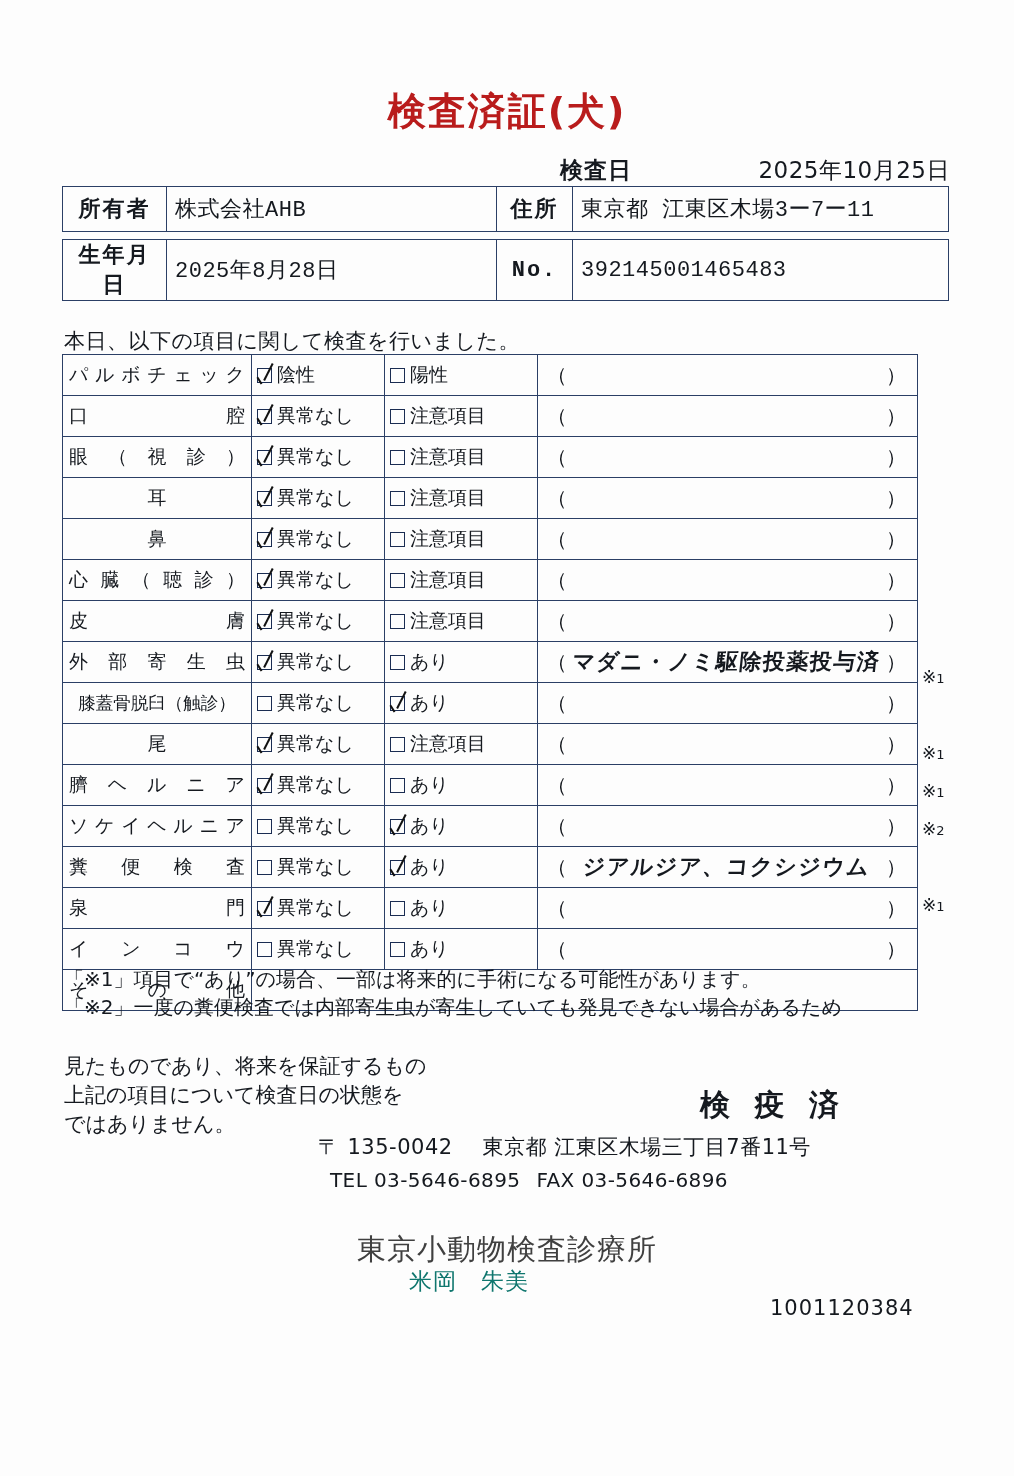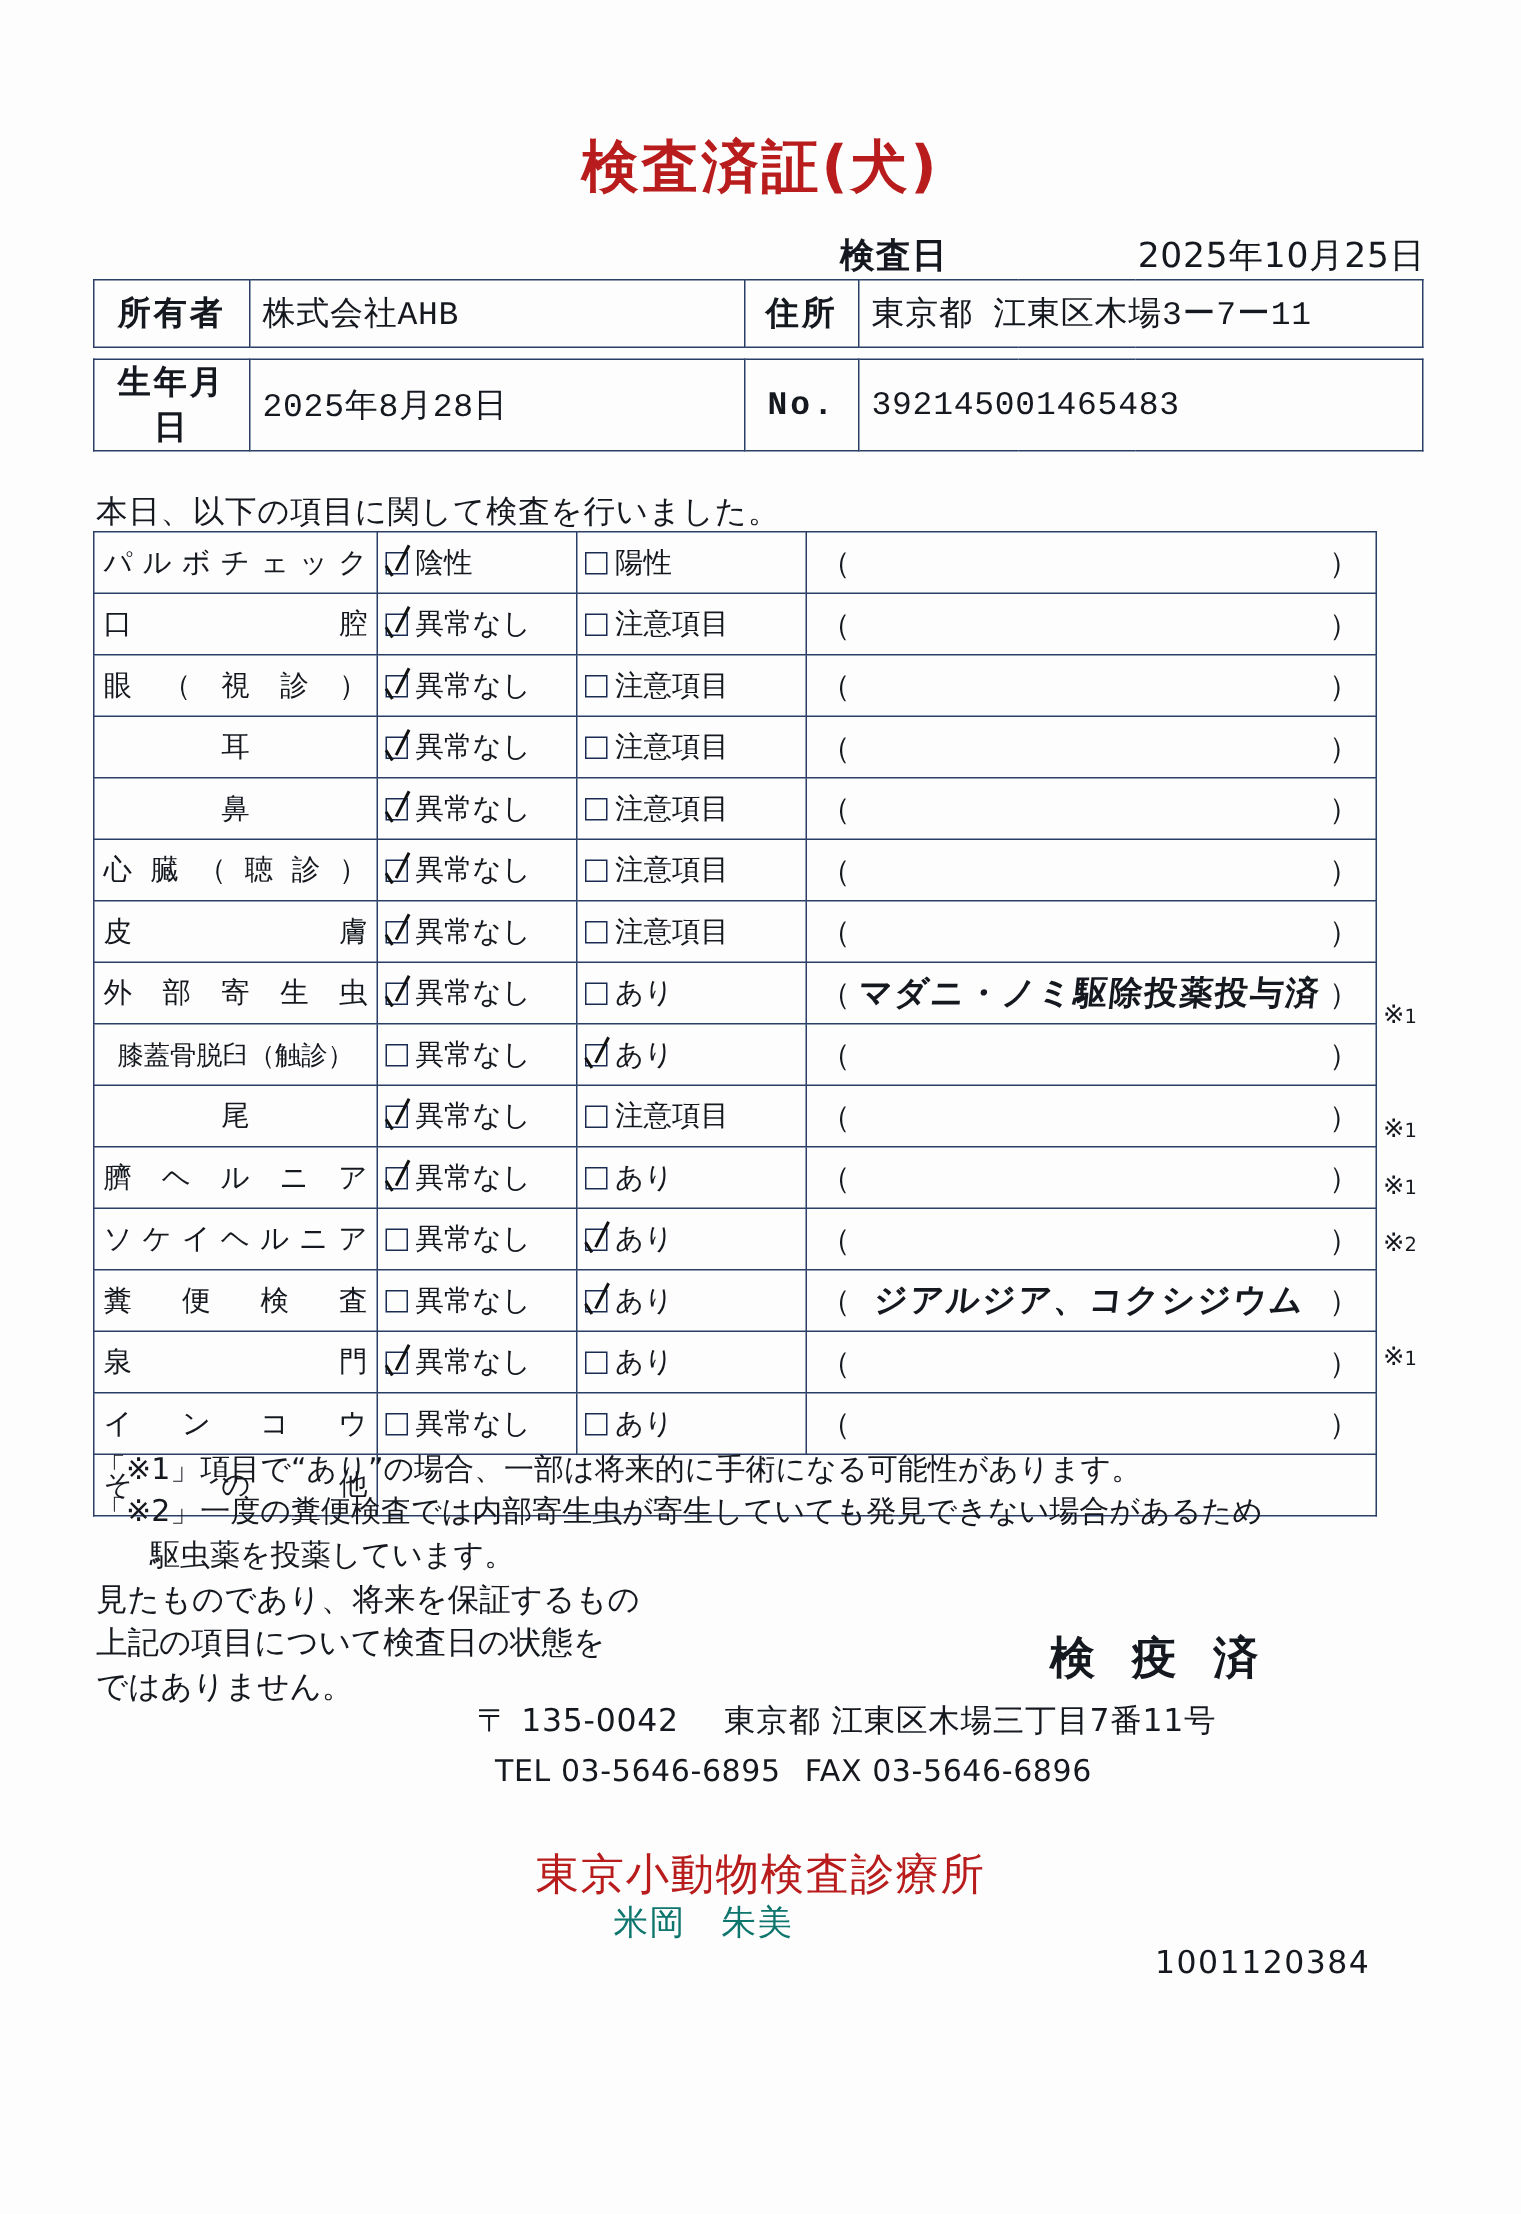--- a/index.html
+++ b/index.html
@@ -265,21 +265,21 @@
   .tel-sep { display: inline-block; width: 16px; }
 
   .clinic-name {
     position: absolute;
     left: 0;
     top: 1230px;
     width: 1014px;
     text-align: center;
     font-size: 29px;
     letter-spacing: 1px;
-    color: #b91c1c;
+    color: #404040;
   }
   .clinic-person {
     position: absolute;
     left: 0;
     top: 1266px;
     width: 938px;
     text-align: center;
     font-size: 23px;
     letter-spacing: 1px;
     color: #0f766e;
@@ -785,21 +785,20 @@
       <div class="mark-cell"><span>※</span><span class="mark-num">1</span></div>
       <div class="mark-cell"><span>※</span><span class="mark-num">2</span></div>
       <div class="mark-cell"></div>
       <div class="mark-cell"><span>※</span><span class="mark-num">1</span></div>
       <div class="mark-cell"></div>
     </div>
 
   <div class="footnotes">
     <div>「※1」項目で“あり”の場合、一部は将来的に手術になる可能性があります。</div>
     <div>「※2」一度の糞便検査では内部寄生虫が寄生していても発見できない場合があるため</div>
-    <div class="fn-indent">駆虫薬を投薬しています。</div>
   </div>
 
   <div class="disclaimer">
     <div>見たものであり、将来を保証するもの</div>
     <div>上記の項目について検査日の状態を</div>
     <div>ではありません。</div>
   </div>
 
   <div class="quarantine">検 疫 済</div>
 

